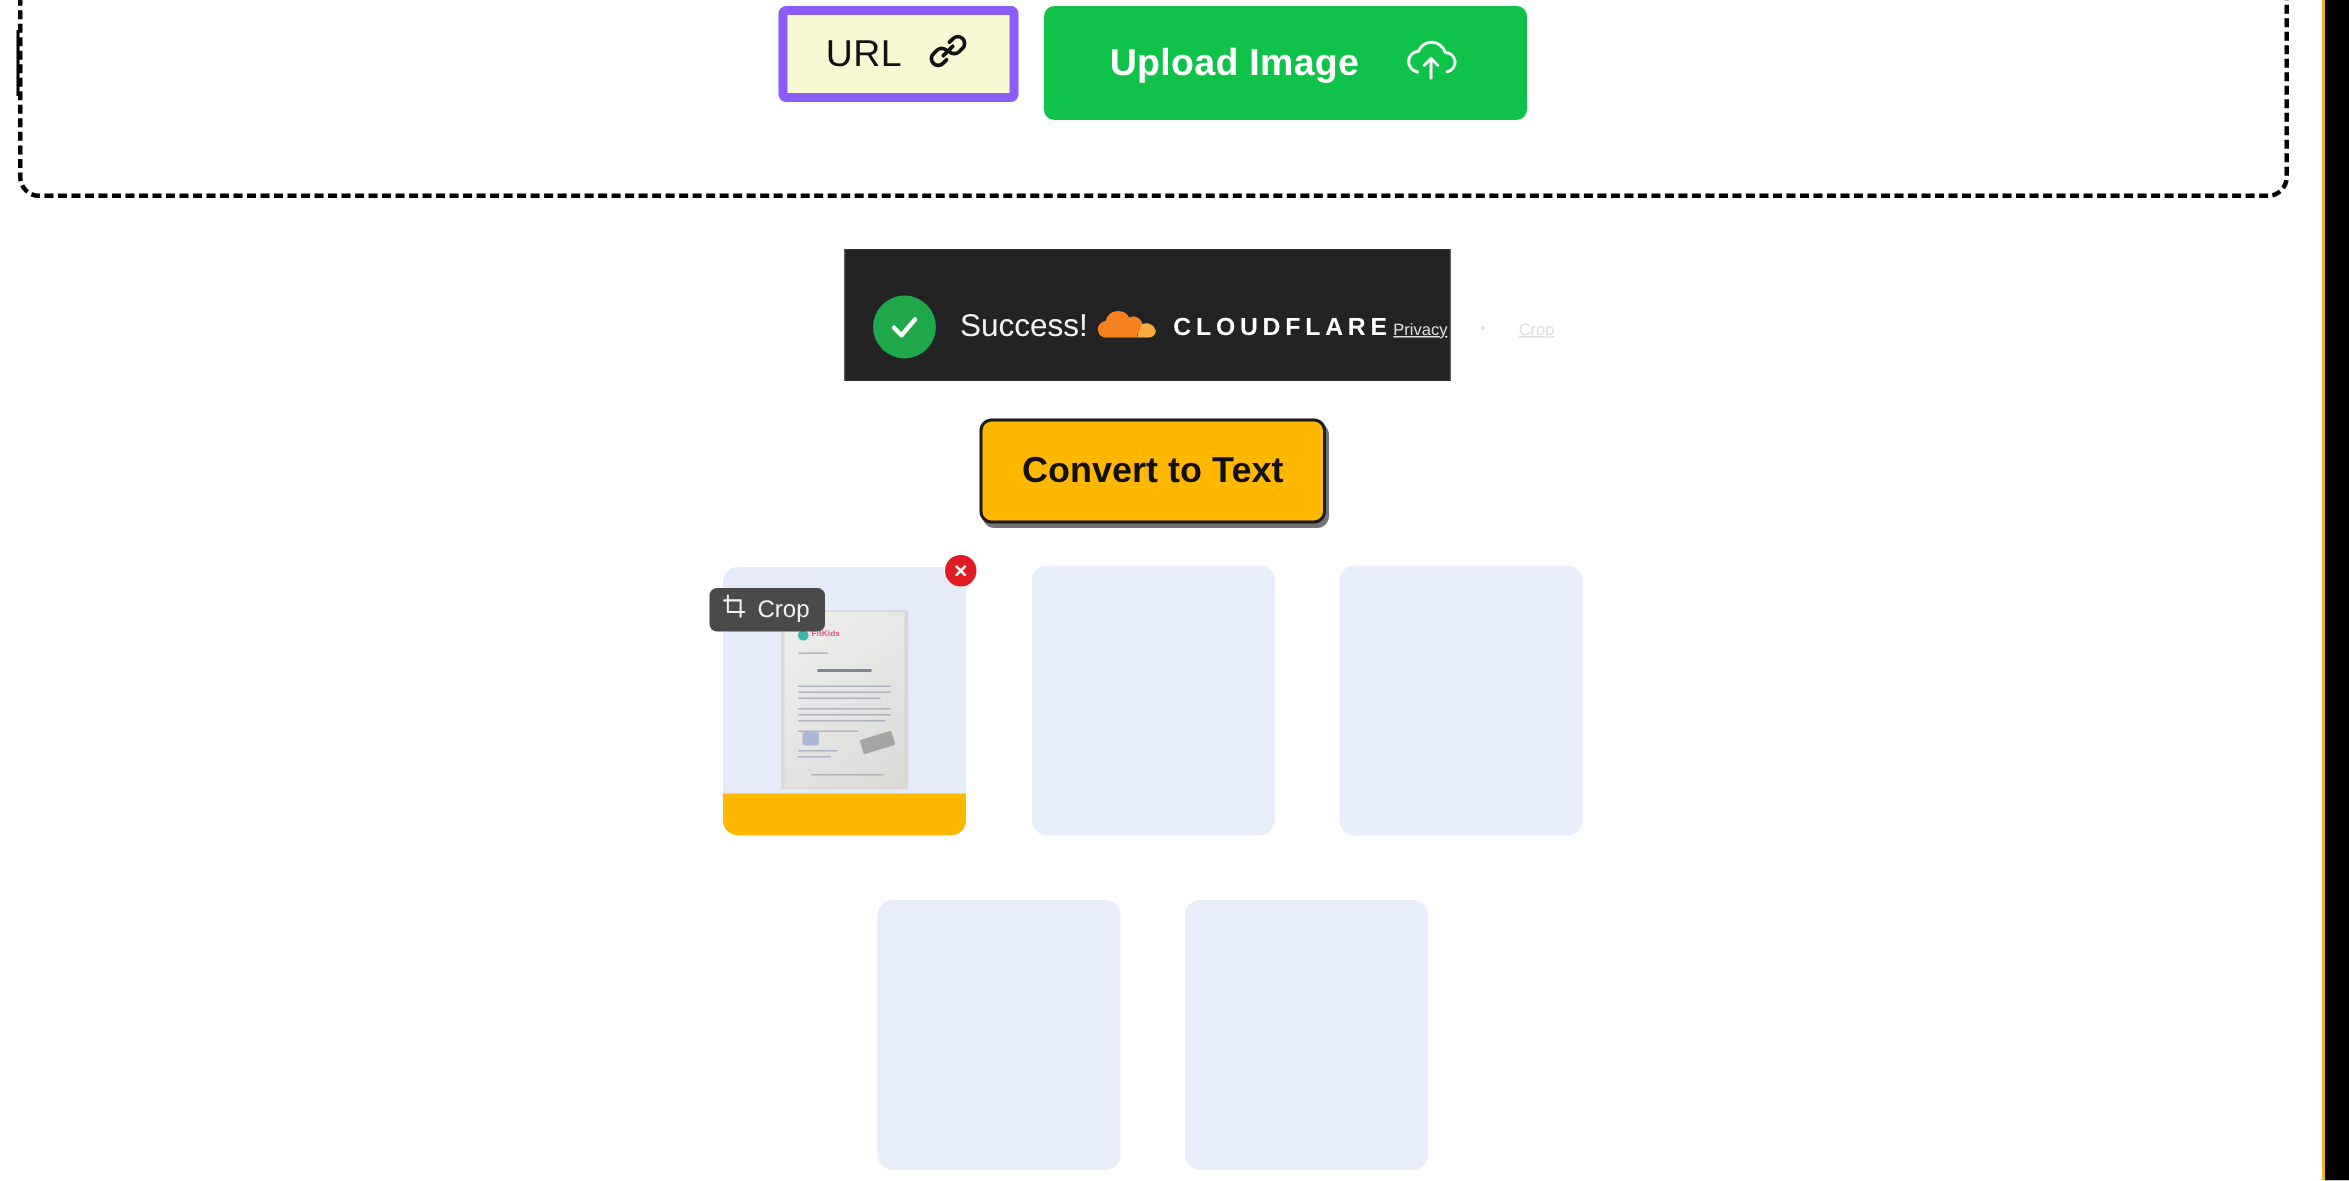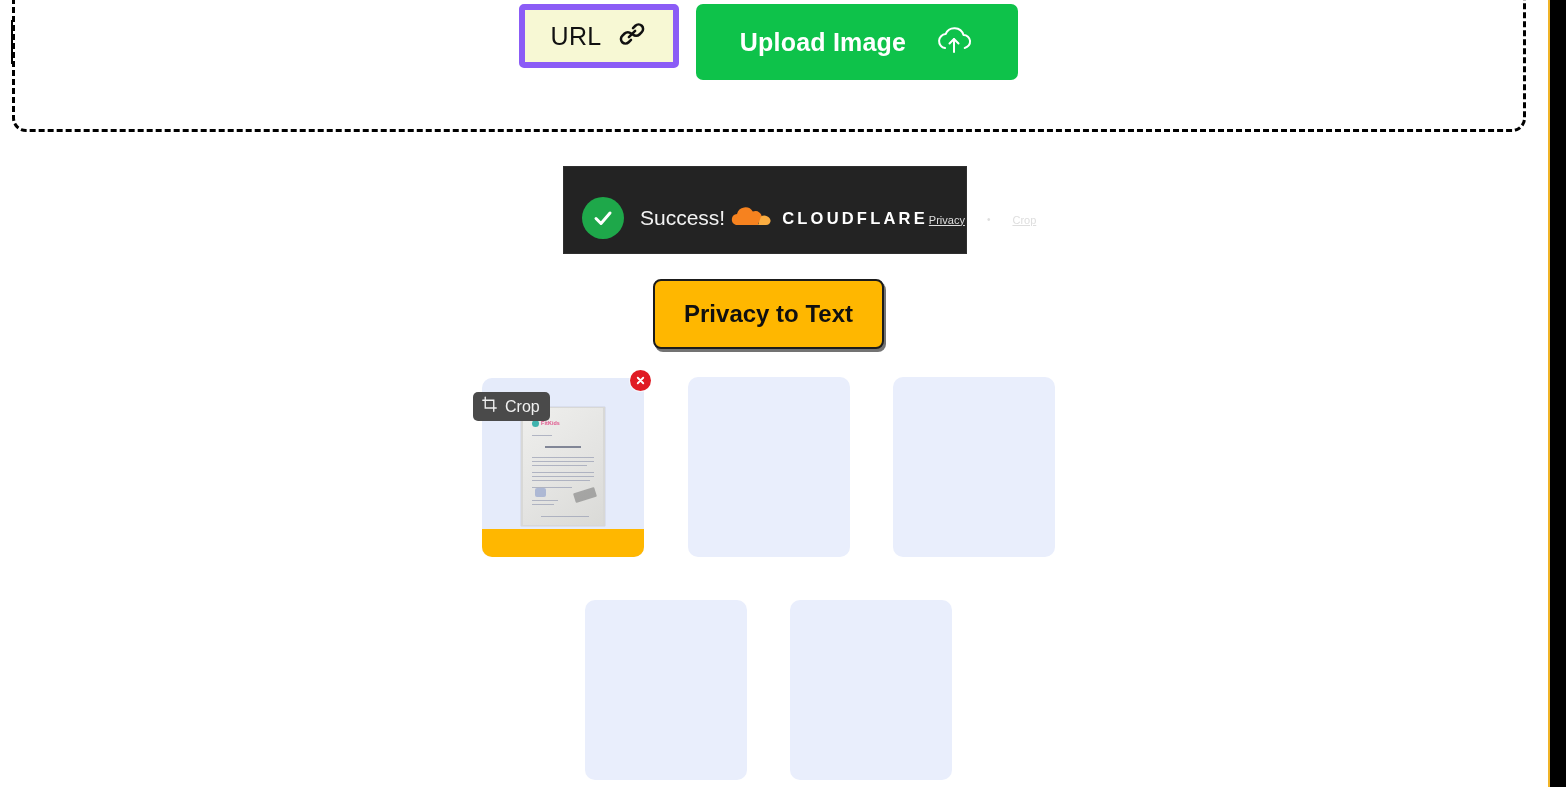--- a/index.html
+++ b/index.html
@@ -341,21 +341,21 @@
     </span>
     <span class="cf-wordmark">CLOUDFLARE</span>
     <span class="cf-links">
       <a>Privacy</a>
       <span class="cf-dot">•</span>
       <a>Crop</a>
     </span>
   </span>
 </div>
 
-<button id="convert-button">Privacy to Text</button>
+<button id="convert-button">Convert to Text</button>
 
 <div class="thumb-card" id="card-0">
   <div class="thumb-scrim"></div>
   <div class="doc-shot">
     <div class="doc-page">
       <div class="doc-logo">
         <span class="mark"></span>
         <span class="wordmark">FitKids</span>
       </div>
       <div class="doc-line" style="left:9px;  top:27px; width:20px;"></div>

